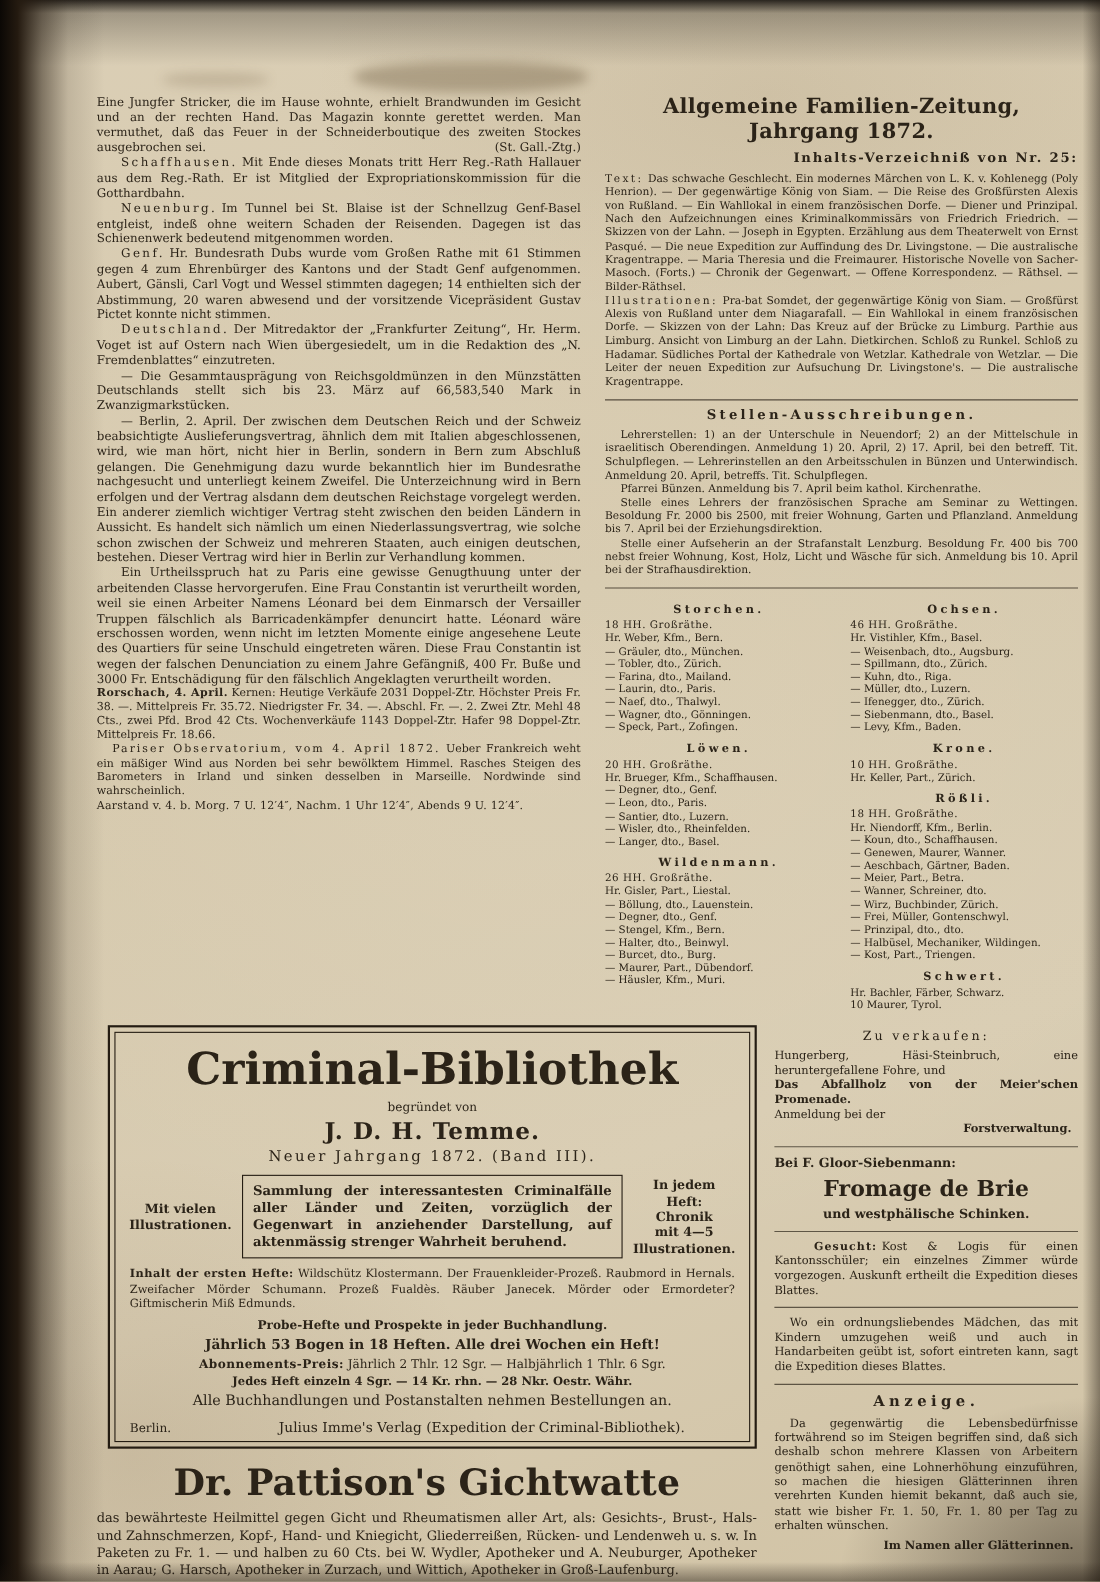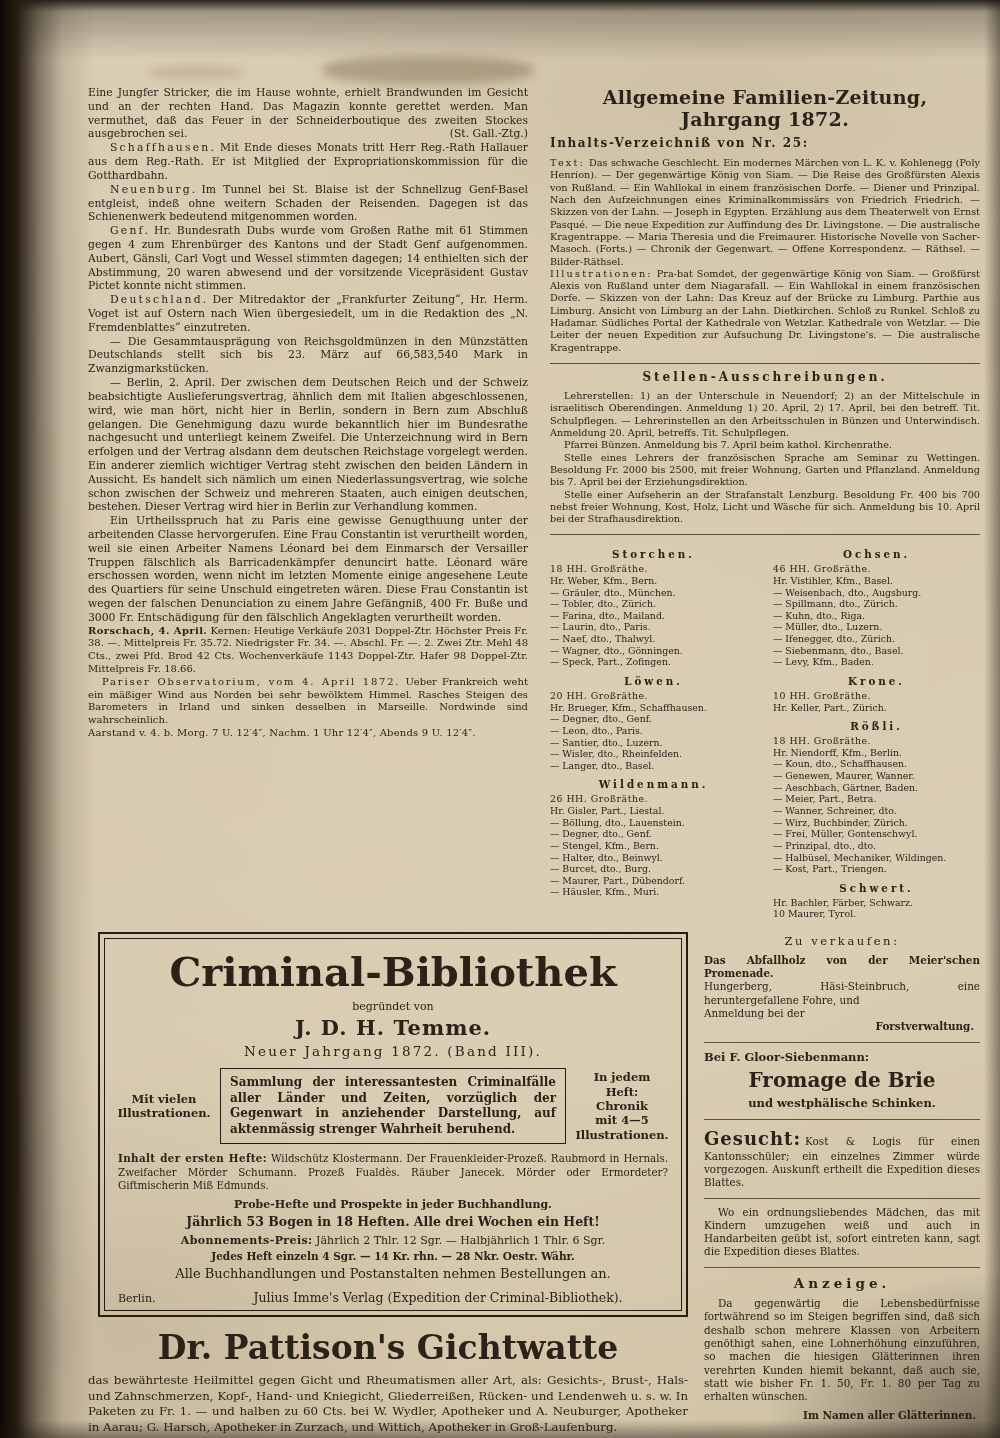--- a/index.html
+++ b/index.html
@@ -49,21 +49,21 @@
   .src:not(:empty) { float:right; padding-left:8px; }
 
   .market { margin-top:10px; font-size:10px; line-height:1.28; text-align:justify; }
   .lead-b { font-weight:bold; letter-spacing:.4px; }
   .obs { margin-top:9px; font-size:10px; line-height:1.28; text-align:justify; text-indent:14px; }
   .lead-g { letter-spacing:1.8px; }
   .water { margin-top:7px; font-size:10px; letter-spacing:.2px; }
 
   
   .masthead { margin:0 0 6px; font-size:19px; font-weight:bold; text-align:center; letter-spacing:.3px; }
-  .toc-head { margin:2px 0 7px; font-size:12px; font-weight:bold; text-align:left; letter-spacing:1.6px; }
+  .toc-head { margin:2px 0 7px; font-size:12px; font-weight:bold; text-align:right; letter-spacing:1.6px; }
   .toc { font-size:9.7px; line-height:1.27; text-align:justify; margin-top:4px; }
   .rule { border:0; border-top:1px solid rgba(43,35,24,.75); margin:9px 0 6px; }
   .sec-head { margin:2px 0 6px; font-size:12px; font-weight:bold; text-align:center; letter-spacing:3px; }
   .job { font-size:9.7px; line-height:1.27; text-align:justify; text-indent:14px; margin-top:2px; }
   .guests-head { margin:2px 0 4px; font-size:10.8px; font-weight:normal; text-align:center; }
   .gh-lead { font-size:13px; font-weight:bold; letter-spacing:2.5px; }
   .guest-cols { display:flex; gap:16px; }
   .gcol { flex:1; min-width:0; font-size:9.4px; line-height:1.24; }
   .gcol .hotel { text-align:center; font-weight:bold; letter-spacing:3px; font-size:10.3px; margin:7px 0 2px; }
   .gcol .count { letter-spacing:.5px; }
@@ -100,21 +100,21 @@
   
   .cl-head { text-align:center; letter-spacing:2.6px; font-size:11.5px; margin:2px 0 5px; }
   .cl-line { text-align:justify; }
   .cl-line.indent { text-indent:14px; }
   .cl-bold { font-weight:bold; }
   .cl-right { text-align:right; font-weight:bold; padding-right:6px; margin-top:3px; }
   .cl-rule { border:0; border-top:1px solid rgba(43,35,24,.7); margin:8px 0 7px; }
   .brie-vendor { font-weight:bold; font-size:11.5px; }
   .brie-product { text-align:center; font-size:20px; font-weight:bold; margin:4px 0 2px; }
   .brie-sub { text-align:center; font-weight:bold; font-size:11.5px; }
-  .wanted-lead { font-size:18px; font-weight:bold; letter-spacing:1px; padding-right:4px; }
+  .wanted-lead { font-size:10px; font-weight:bold; letter-spacing:1px; padding-right:4px;margin-left:36px; }
   .notice-title { text-align:center; font-size:13.5px; font-weight:bold; letter-spacing:4px; margin:2px 0 5px; }
   .notice-sign { text-align:right; font-weight:bold; margin-top:5px; padding-right:4px; }
 </style>
 </head>
 <body>
 
 <div class="scan">
 
   <div class="ghost g1"></div>
   <div class="ghost g2"></div>
@@ -332,22 +332,22 @@
         <div class="pattison">
           <div class="pat-title">Dr. Pattison's Gichtwatte</div>
           <p class="pat-text">das bewährteste Heilmittel gegen Gicht und Rheumatismen aller Art, als: Gesichts-, Brust-, Hals- und Zahnschmerzen, Kopf-, Hand- und Kniegicht, Gliederreißen, Rücken- und Lendenweh u. s. w. In Paketen zu Fr. 1. — und halben zu 60 Cts. bei W. Wydler, Apotheker und A. Neuburger, Apotheker in Aarau; G. Harsch, Apotheker in Zurzach, und Wittich, Apotheker in Groß-Laufenburg.</p>
         </div>
       </div>
 
       <div class="col-class">
 
         <div class="cl-block">
           <div class="cl-head">Zu verkaufen:</div>
+          <p class="cl-line">Hungerberg, Häsi-Steinbruch, eine heruntergefallene Fohre, und</p>
           <p class="cl-line cl-bold">Das Abfallholz von der Meier'schen Promenade.</p>
-          <p class="cl-line">Hungerberg, Häsi-Steinbruch, eine heruntergefallene Fohre, und</p>
           <p class="cl-line">Anmeldung bei der</p>
           <p class="cl-line cl-right">Forstverwaltung.</p>
         </div>
 
         <hr class="cl-rule">
 
         <div class="cl-block">
           <p class="brie-vendor">Bei F. Gloor-Siebenmann:</p>
           <div class="brie-product">Fromage de Brie</div>
           <div class="brie-sub">und westphälische Schinken.</div>

